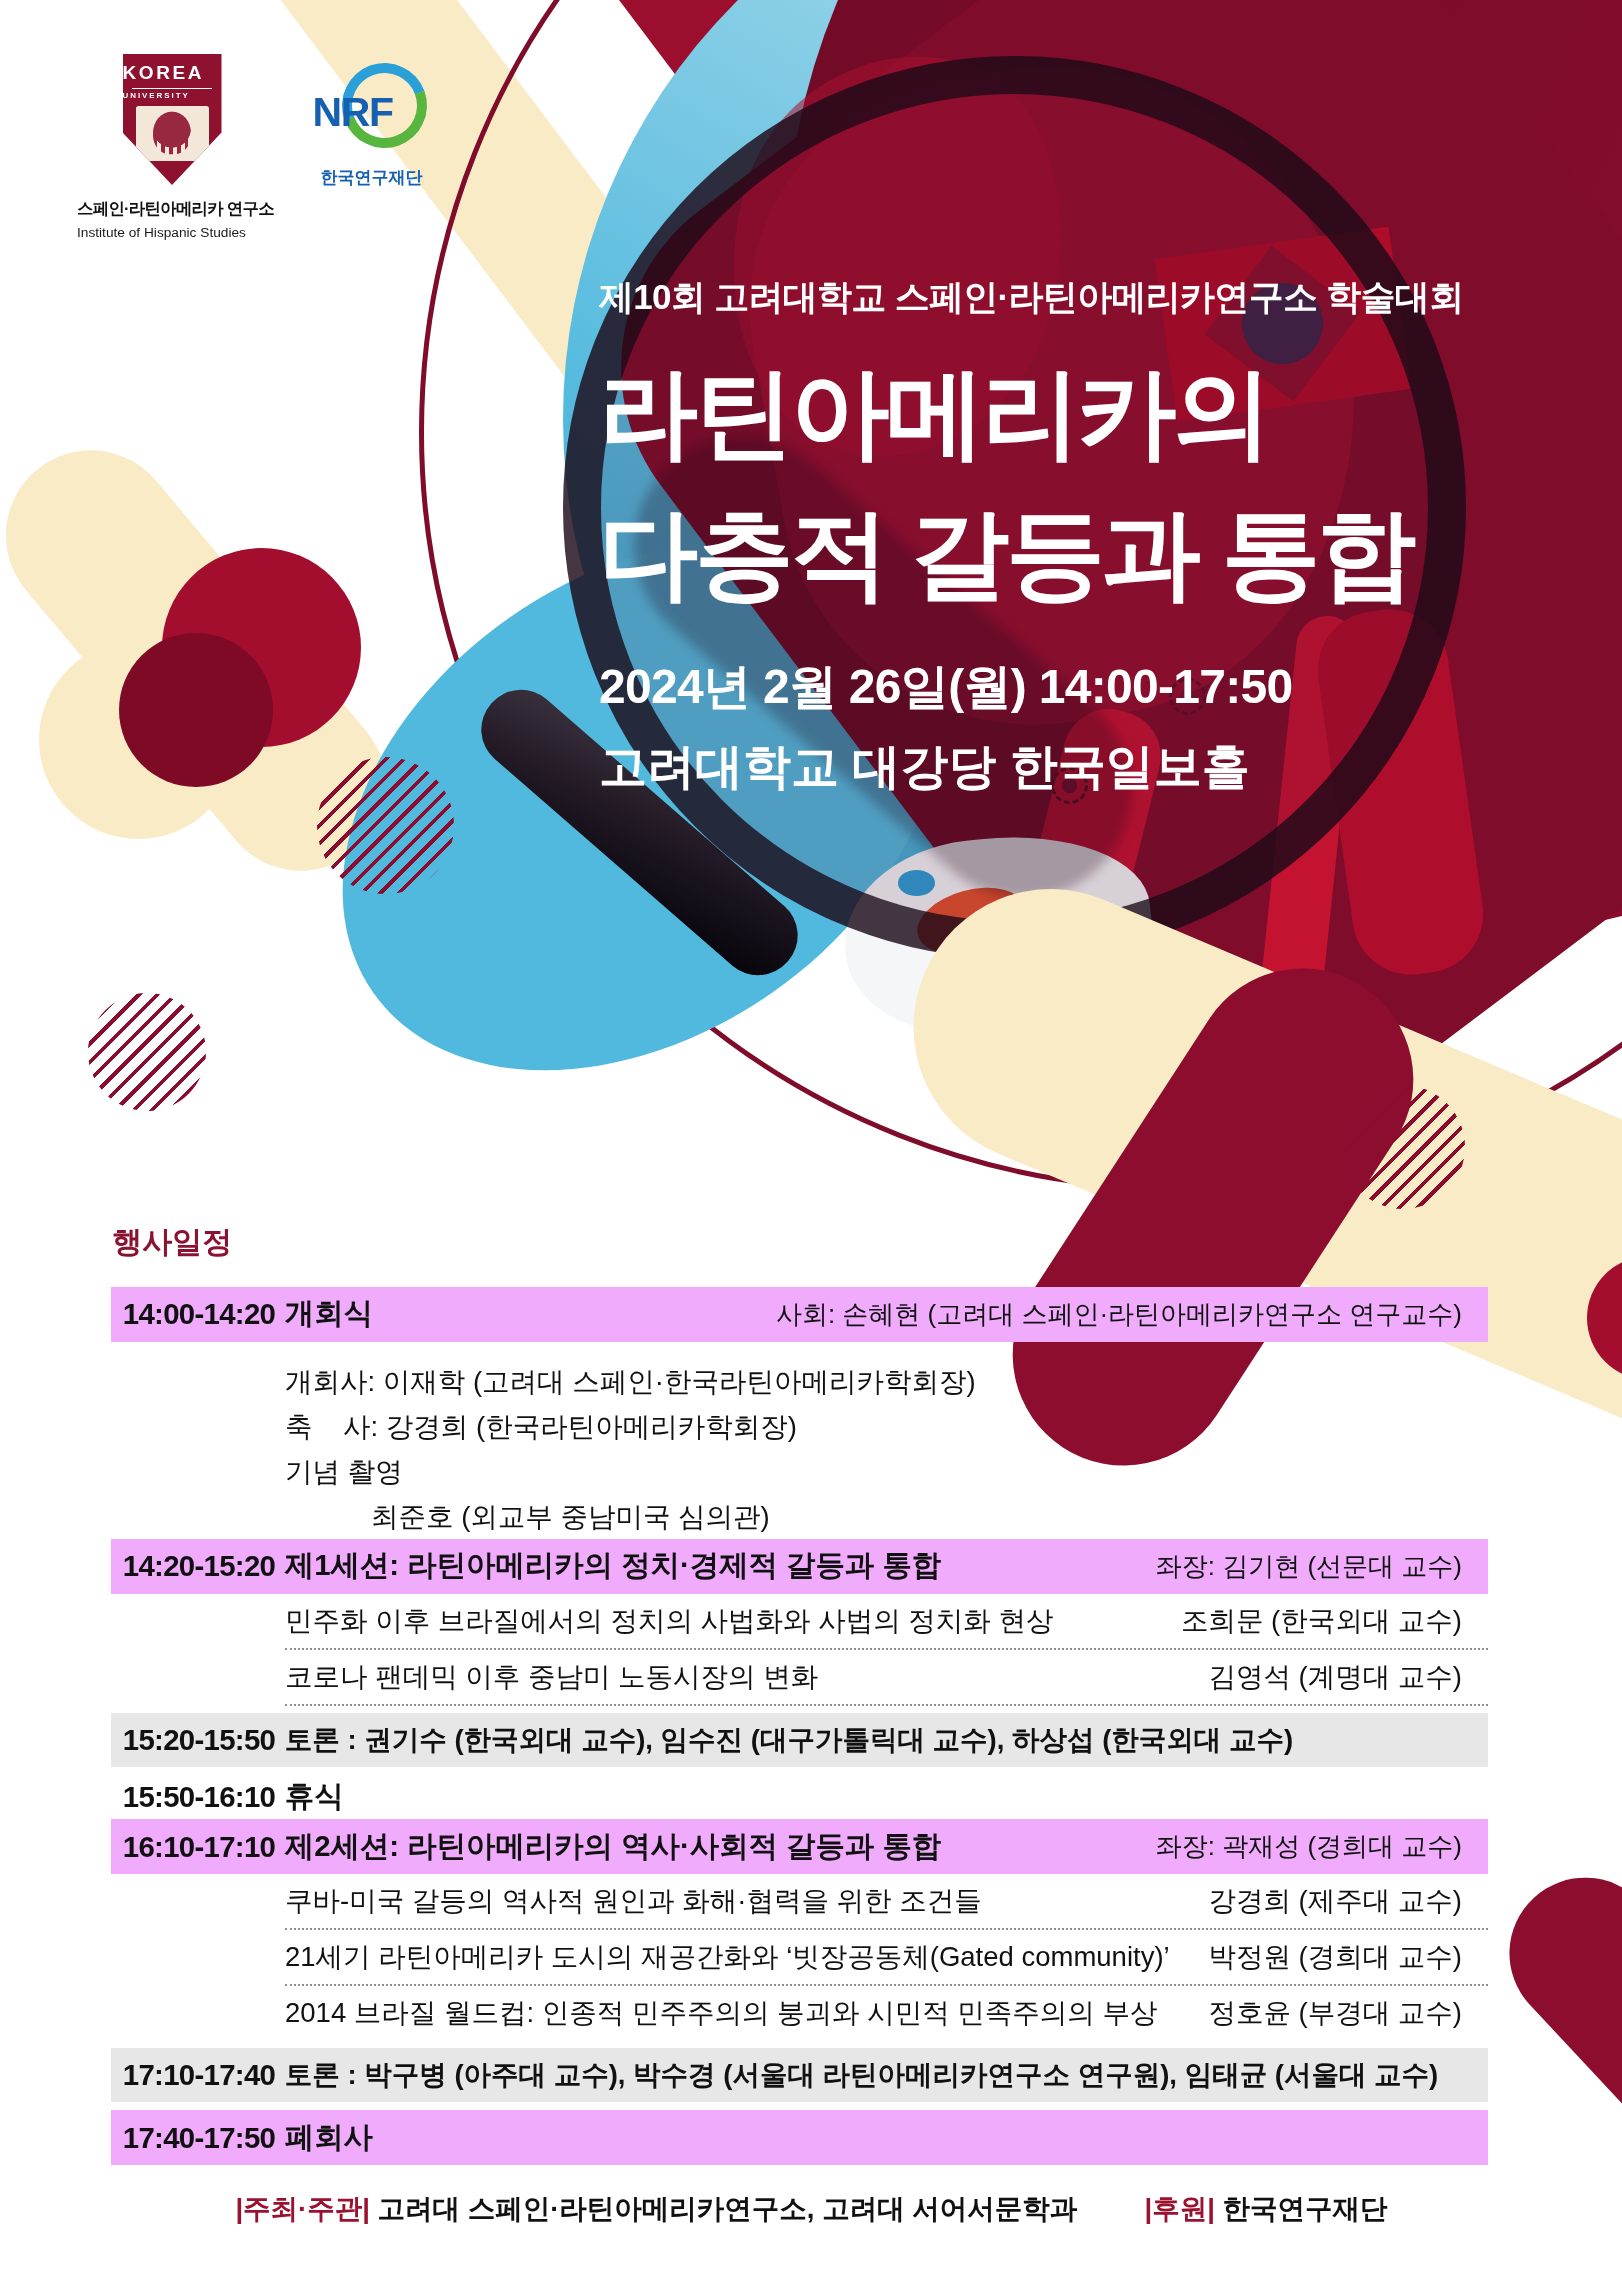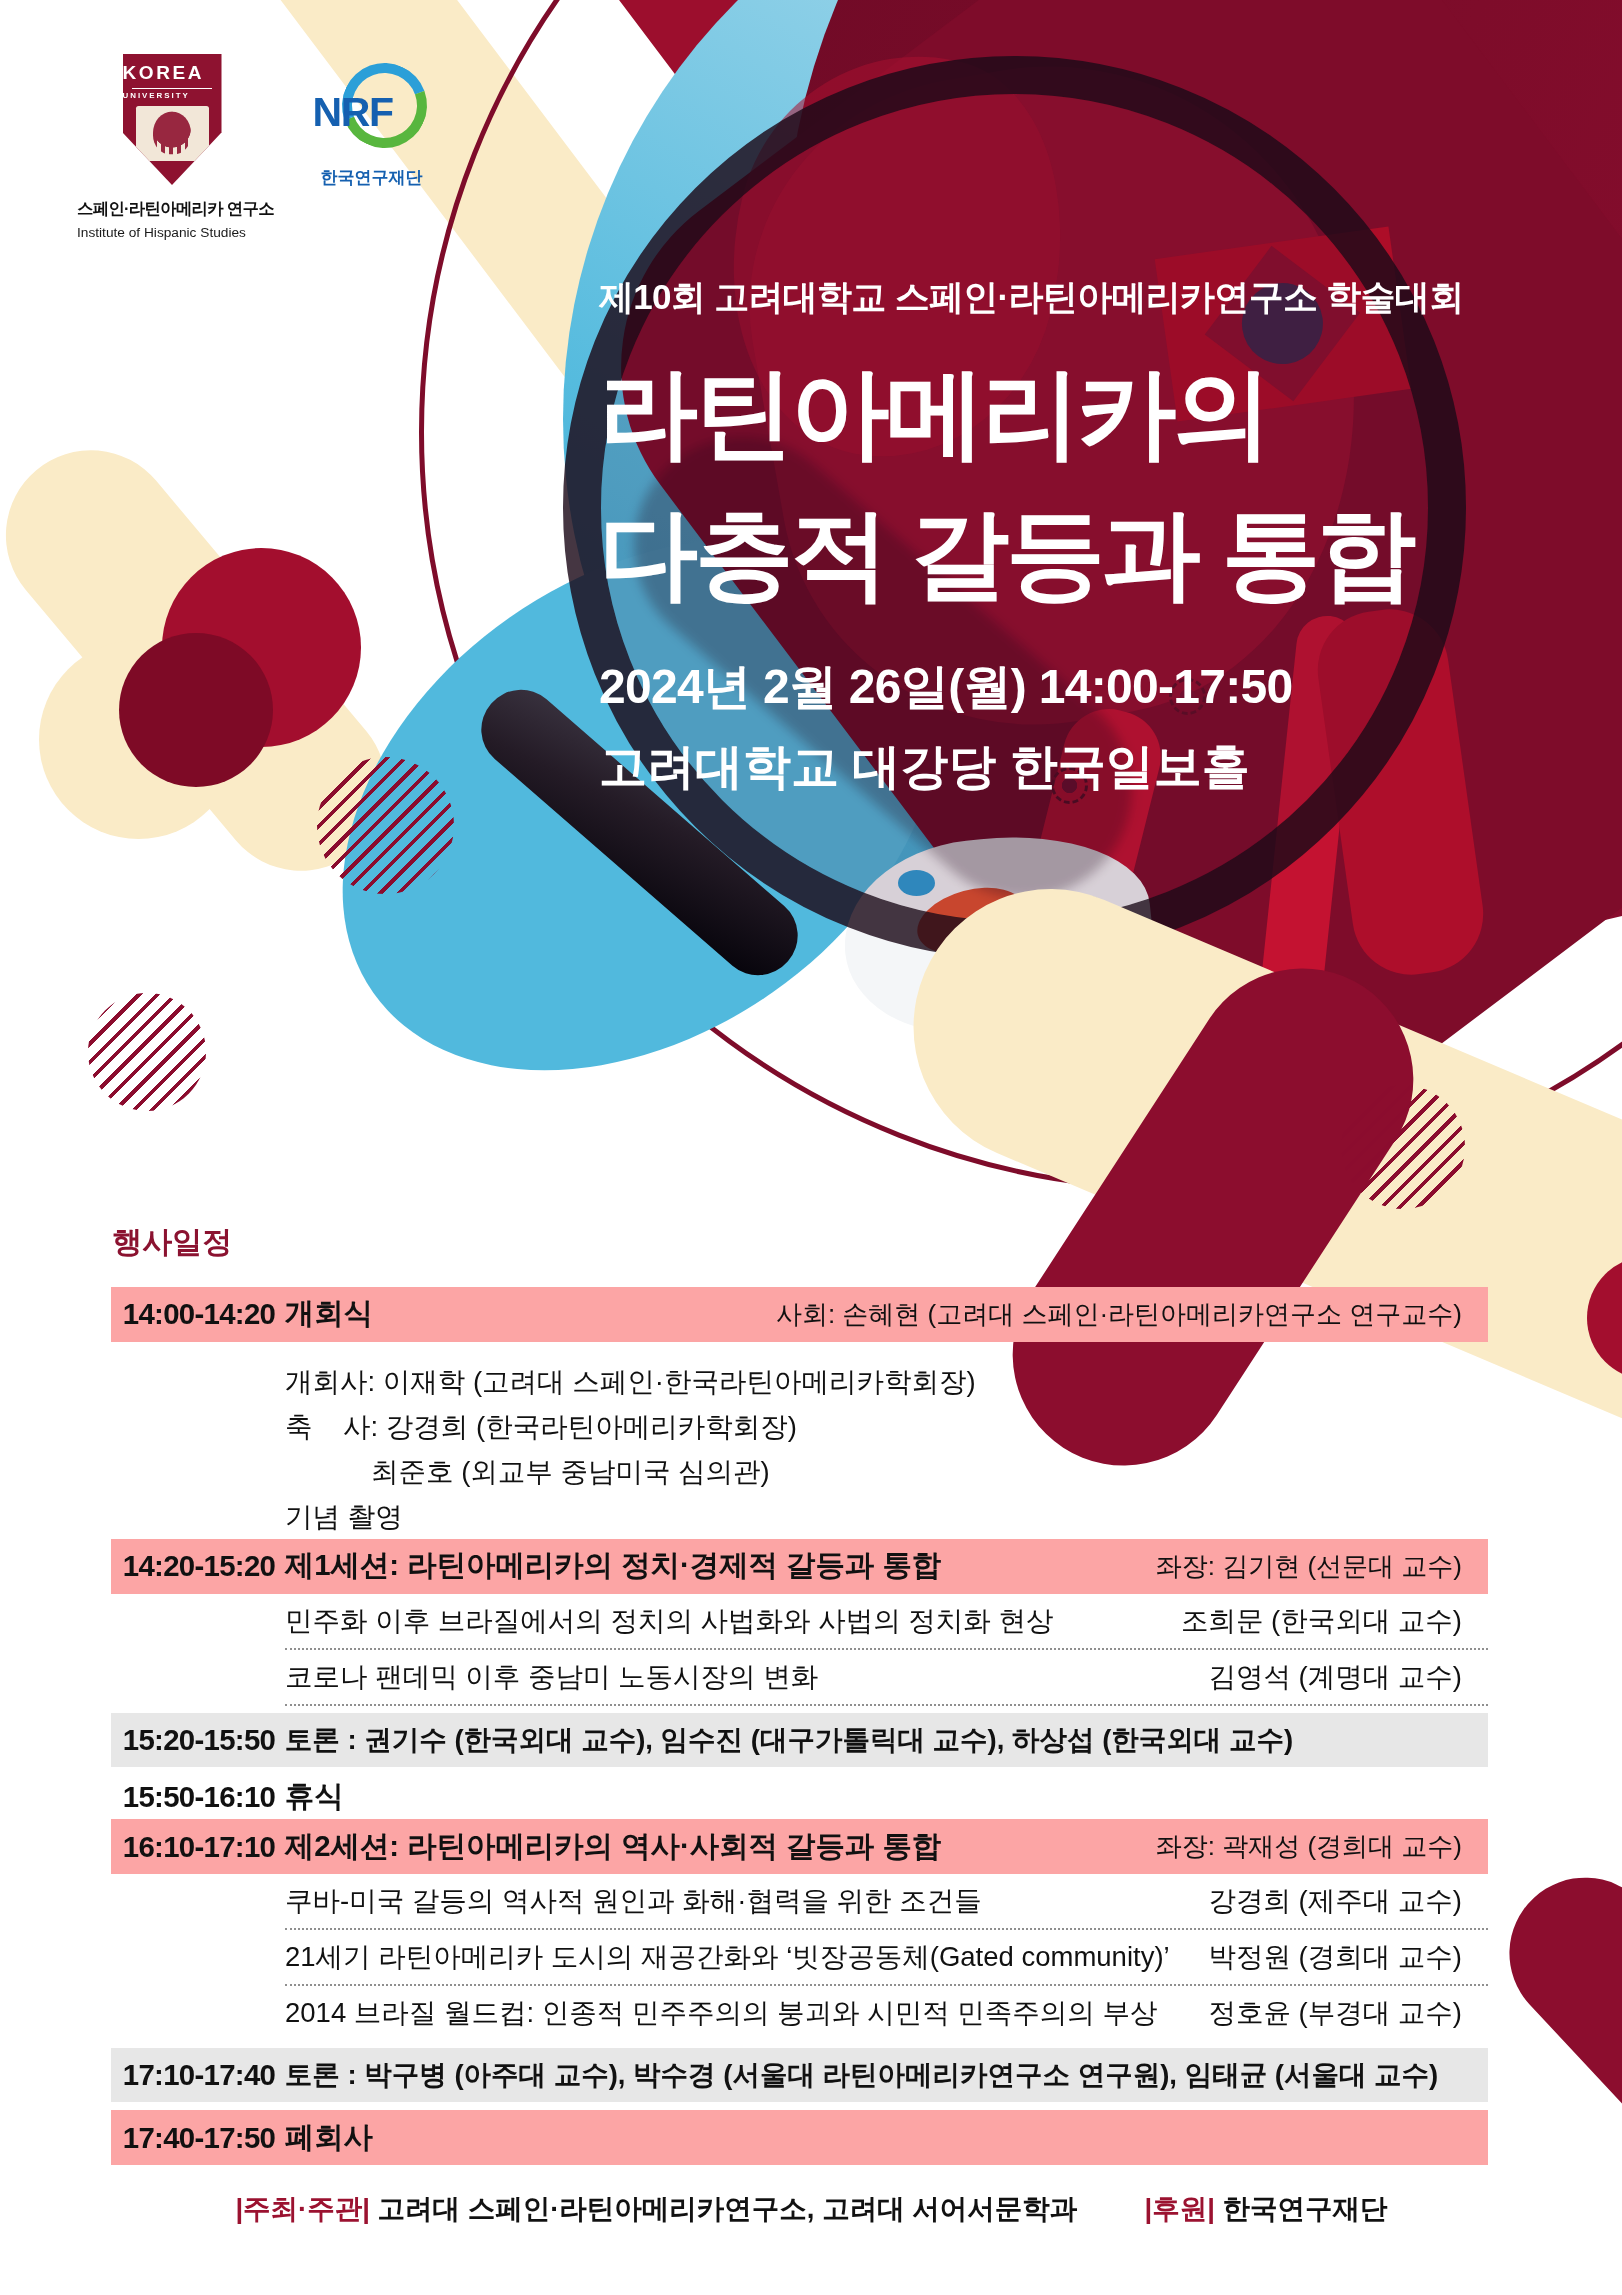--- a/index.html
+++ b/index.html
@@ -95,21 +95,21 @@
   .hero-label{font-size:35px;font-weight:800;letter-spacing:-0.7px;white-space:nowrap;}
   .hero-title{font-size:99px;font-weight:900;line-height:1.42;letter-spacing:-3.3px;margin-top:22px;white-space:nowrap;}
   .hero-date{margin-top:31px;font-size:48px;font-weight:800;letter-spacing:-0.7px;white-space:nowrap;}
   .hero-venue{margin-top:15.7px;font-size:48px;font-weight:800;white-space:nowrap;}
 
   
   .schedule{left:111px;top:1222px;width:1377px;}
   .sch-heading{font-size:30px;font-weight:800;color:#8B1230;margin:0 0 23.6px 1.3px;}
   .row{display:flex;align-items:center;box-sizing:border-box;}
   .tcol{flex:0 0 162px;font-weight:800;font-size:29.4px;letter-spacing:-0.7px;white-space:nowrap;}
-  .head{background:#fca5a5;height:55px;padding:0 26px 0 11.8px;}
+  .head{background:#f0abfc;height:55px;padding:0 26px 0 11.8px;}
   .head .ttl{font-weight:800;font-size:29.4px;white-space:nowrap;}
   .head .rt{margin-left:auto;font-weight:500;font-size:26px;white-space:nowrap;}
   .openblock{padding:17px 26px 0 174px;}
   .ol{font-size:27.5px;font-weight:500;line-height:45px;white-space:pre;}
   .ol-indent{padding-left:86px;}
   .paper{height:54px;padding:0 26px 0 174px;display:flex;align-items:center;}
   .pt{font-size:27.5px;font-weight:500;white-space:nowrap;}
   .pp{margin-left:auto;font-weight:400;font-size:27.5px;white-space:nowrap;}
   .sep{border-top:2.6px dotted #8f8f8f;margin-left:174px;height:0;}
   .gray{background:#E7E7E7;height:54px;padding:0 26px 0 11.8px;margin-top:7.9px;margin-bottom:7.9px;}
@@ -206,22 +206,22 @@
 
     <div class="row head">
       <div class="tcol">14:00-14:20</div>
       <div class="ttl">개회식</div>
       <div class="rt">사회:  손혜현 (고려대 스페인·라틴아메리카연구소 연구교수)</div>
     </div>
 
     <div class="openblock">
       <div class="ol">개회사: 이재학 (고려대 스페인·한국라틴아메리카학회장)</div>
       <div class="ol">축    사: 강경희 (한국라틴아메리카학회장)</div>
+      <div class="ol">기념 촬영</div>
       <div class="ol ol-indent">최준호 (외교부 중남미국 심의관)</div>
-      <div class="ol">기념 촬영</div>
     </div>
 
     <div class="row head">
       <div class="tcol">14:20-15:20</div>
       <div class="ttl">제1세션: 라틴아메리카의 정치·경제적 갈등과 통합</div>
       <div class="rt">좌장: 김기현 (선문대 교수)</div>
     </div>
 
     <div class="paper">
       <div class="pt">민주화 이후 브라질에서의 정치의 사법화와 사법의 정치화 현상</div>

